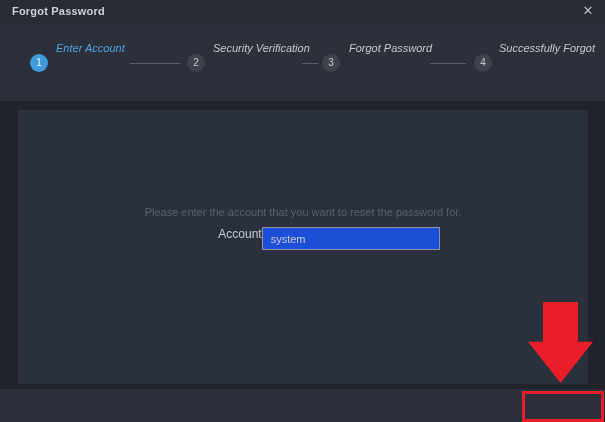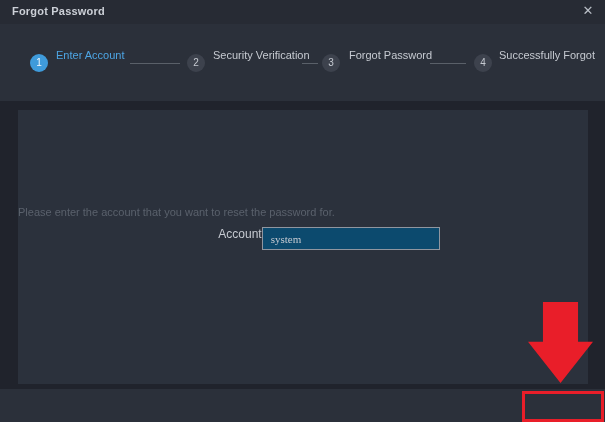--- a/index.html
+++ b/index.html
@@ -54,24 +54,25 @@
     border-radius: 50%;
     background: #3d424d;
     color: #c6cad1;
     font-size: 10px;
     line-height: 18px;
     text-align: center;
   }
   .step-circle.active { background: #3f9bdb; color: #f2f8fd; }
   .step-label {
     position: absolute;
-    top: 25px;
+    top: 18px;
     font-size: 11px;
     color: #c6cad1;
     white-space: nowrap;
+    font-style: italic;
   }
   .step-label.active { color: #4da5e4; }
   .step-line {
     position: absolute;
     top: 39px;
     height: 1px;
     background: #5a6069;
   }
   .c1 { left: 30px; }  .l1 { left: 56px; }
   .c2 { left: 187px; } .l2 { left: 213px; }
@@ -84,45 +85,45 @@
   .panel {
     position: absolute;
     left: 18px; top: 110px;
     width: 570px; height: 274px;
     background: #2b313c;
   }
   .instruction {
     position: absolute;
     top: 96px; left: 0;
     width: 100%;
-    text-align: left;
+    text-align: center;
     font-size: 11px;
     color: #5a616c;
   }
   .account-row {
     position: absolute;
     top: 117px; left: 0;
     width: 100%;
     height: 24px;
     display: flex;
     justify-content: center;
     margin-left: 26px;
   }
   .account-label {
     font-size: 12px;
     color: #c6cad1;
   }
   .account-input {
     width: 178px;
     height: 23px;
-    background: #0c4a6e;
+    background: #1d4ed8;
     border: 1px solid #9096a0;
     color: #c6cad1;
     font-size: 11px;
-    font-family: Liberation Serif, serif;
+    font-family: Liberation Sans, sans-serif;
     padding: 0 6px 0 8px;
     outline: none;
   }
   
   .footer {
     position: absolute;
     left: 0; top: 389px;
     width: 605px; height: 33px;
     background: #2b303a;
   }

